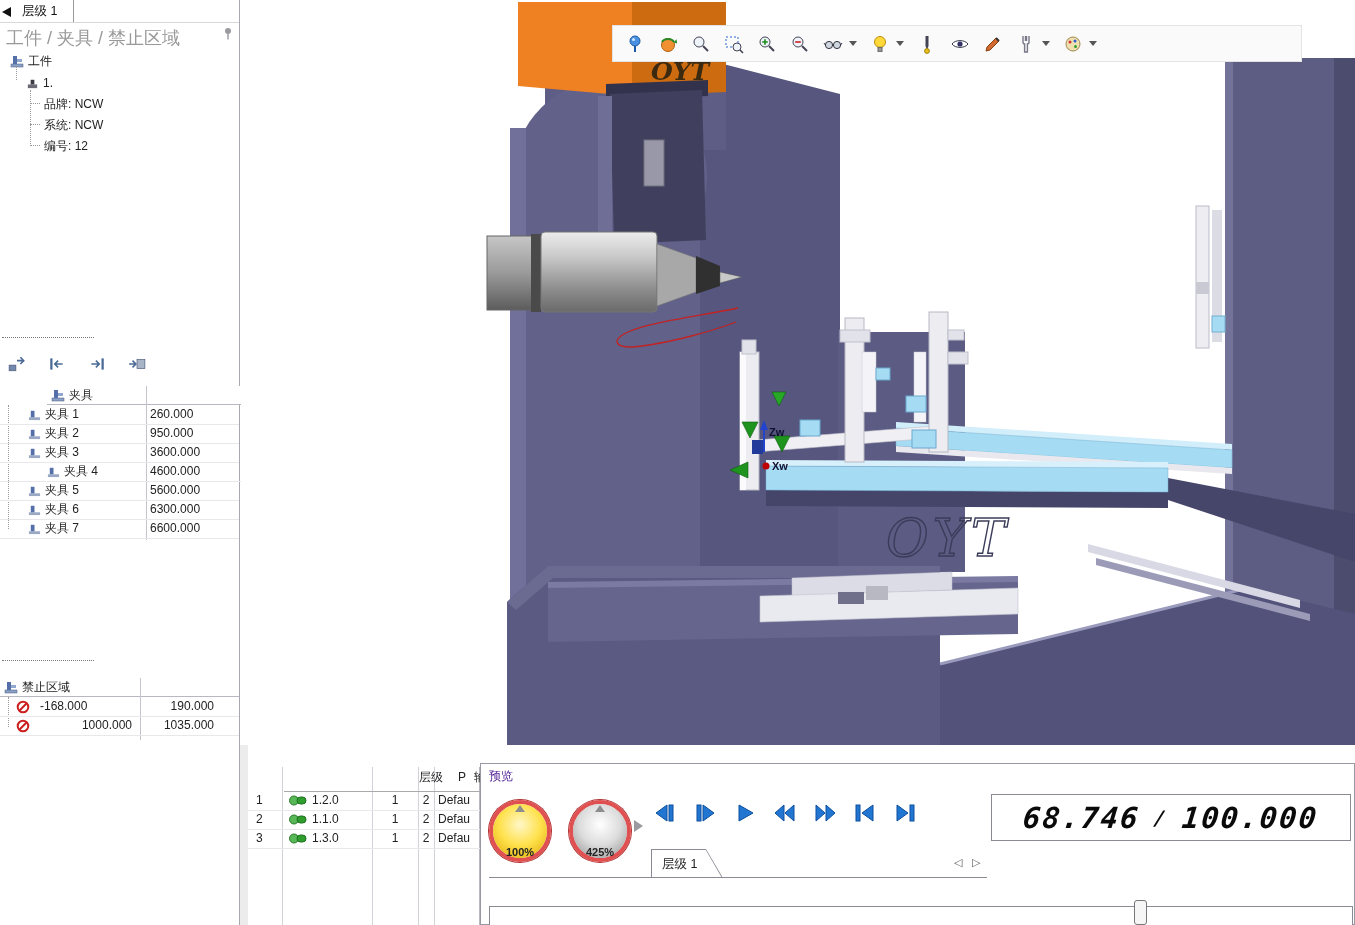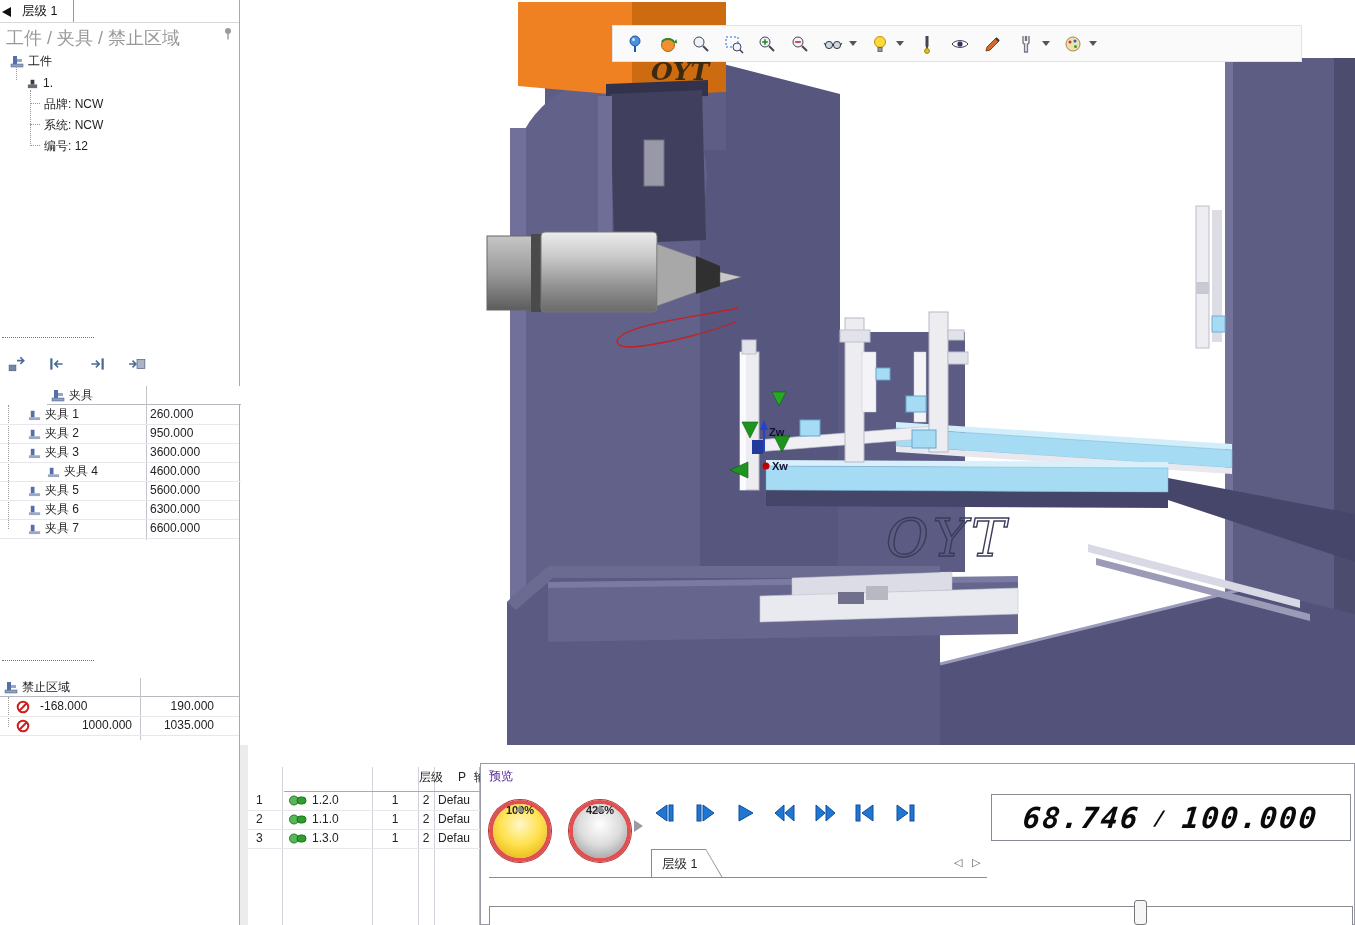--- a/index.html
+++ b/index.html
@@ -35,21 +35,21 @@
   #dock-header{position:absolute;left:0;top:0;width:1107px;height:22px;background:#f4f4f4;border-bottom:1px solid #d8d8d8;line-height:22px;color:#777;}
   #mach-table{position:absolute;left:0;top:22px;width:232px;height:158px;border-right:1px solid #b8b8c0;box-sizing:border-box;background:#fff;}
   .mt-vline{position:absolute;top:0;height:158px;border-left:1px solid #d2d2da;}
   .mt-header{position:absolute;left:0;top:0;width:232px;height:24px;line-height:24px;border-bottom:1px solid #aaa;margin-left:36px;}
   .mt-row{position:absolute;left:0;width:232px;height:19px;line-height:19px;border-bottom:1px solid #e7e7ec;}
   .mt-cell{position:absolute;top:0;height:19px;display:flex;align-items:center;}
   
   #preview{position:absolute;left:480px;top:763px;width:875px;height:162px;background:#fff;border:1px solid #9a9aa5;box-sizing:border-box;z-index:5;}
   #pv-title{position:absolute;left:8px;top:4px;color:#4c1d95;}
   .knob{position:absolute;width:62px;height:62px;border-radius:50%;border:4px solid #e05050;box-shadow:0 0 0 1px #b03030,inset 0 0 3px rgba(0,0,0,.35);box-sizing:border-box;cursor:pointer;}
-  .knob .face{width:100%;height:100%;border-radius:50%;display:flex;align-items:flex-start;justify-content:center;font-weight:bold;font-size:11px;color:#222;}
+  .knob .face{width:100%;height:100%;border-radius:50%;display:flex;align-items:flex-end;justify-content:center;font-weight:bold;font-size:11px;color:#222;}
   .face-yellow{background:radial-gradient(circle at 50% 38%,#fff7c8 0%,#ffe14d 48%,#dca700 100%);}
   .face-gray{background:radial-gradient(circle at 50% 38%,#ffffff 0%,#dcdcdc 48%,#8d8d8d 100%);}
   .knob .tick{position:absolute;top:1px;left:50%;transform:translateX(-50%);width:0;height:0;border-left:5px solid transparent;border-right:5px solid transparent;border-bottom:7px solid #8e8e8e;}
   #knob2-play{position:absolute;left:153px;top:56px;width:0;height:0;border-top:6px solid transparent;border-bottom:6px solid transparent;border-left:9px solid #9a9aa0;cursor:pointer;}
   #pv-controls{position:absolute;left:172px;top:38px;display:flex;gap:16px;align-items:center;}
   .pb-btn{width:24px;height:22px;cursor:pointer;}
   #pv-display{position:absolute;left:510px;top:30px;width:360px;height:47px;border:1px solid #8a8a95;box-sizing:border-box;display:flex;align-items:center;justify-content:center;gap:14px;background:#fff;}
   .seg{font-family:"DejaVu Sans Mono",monospace;font-style:italic;font-weight:bold;font-size:29px;letter-spacing:2px;color:#0a0a0a;transform:skewX(-6deg);}
   .seg-sep{font-size:20px;}
   .pv-tab-outer{position:absolute;left:170px;top:85px;width:72px;height:29px;background:#8a8a95;clip-path:polygon(0 0,55px 0,72px 29px,0 29px);}

